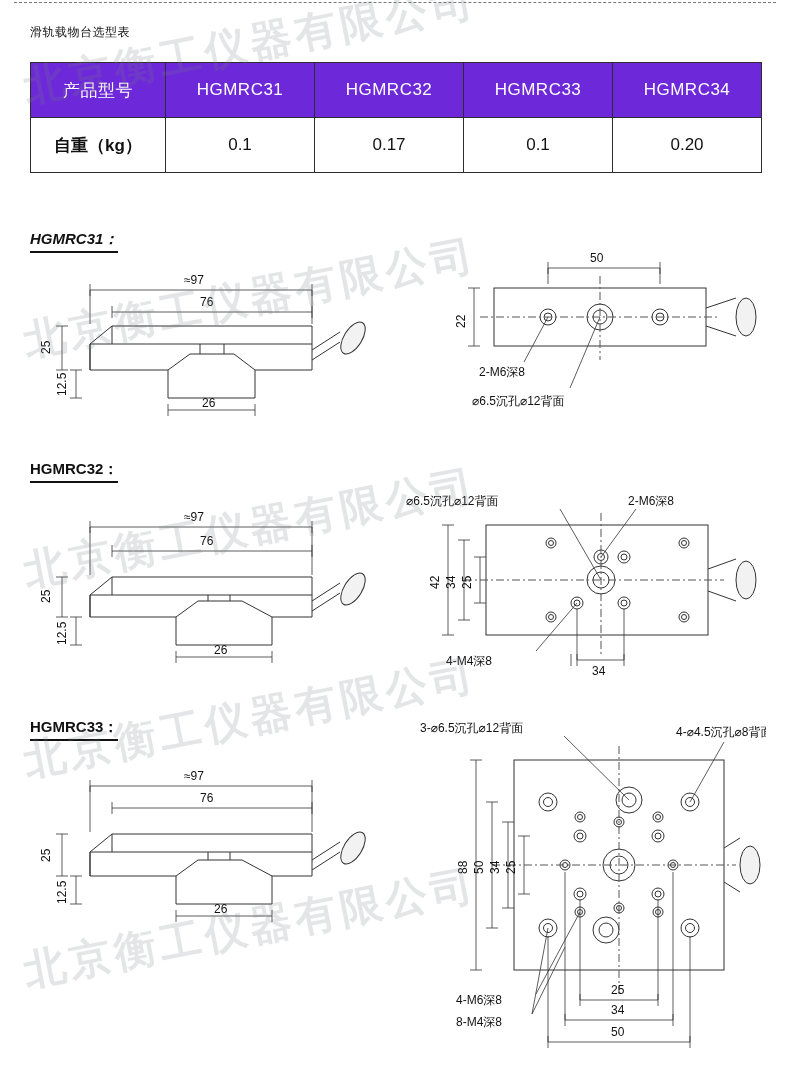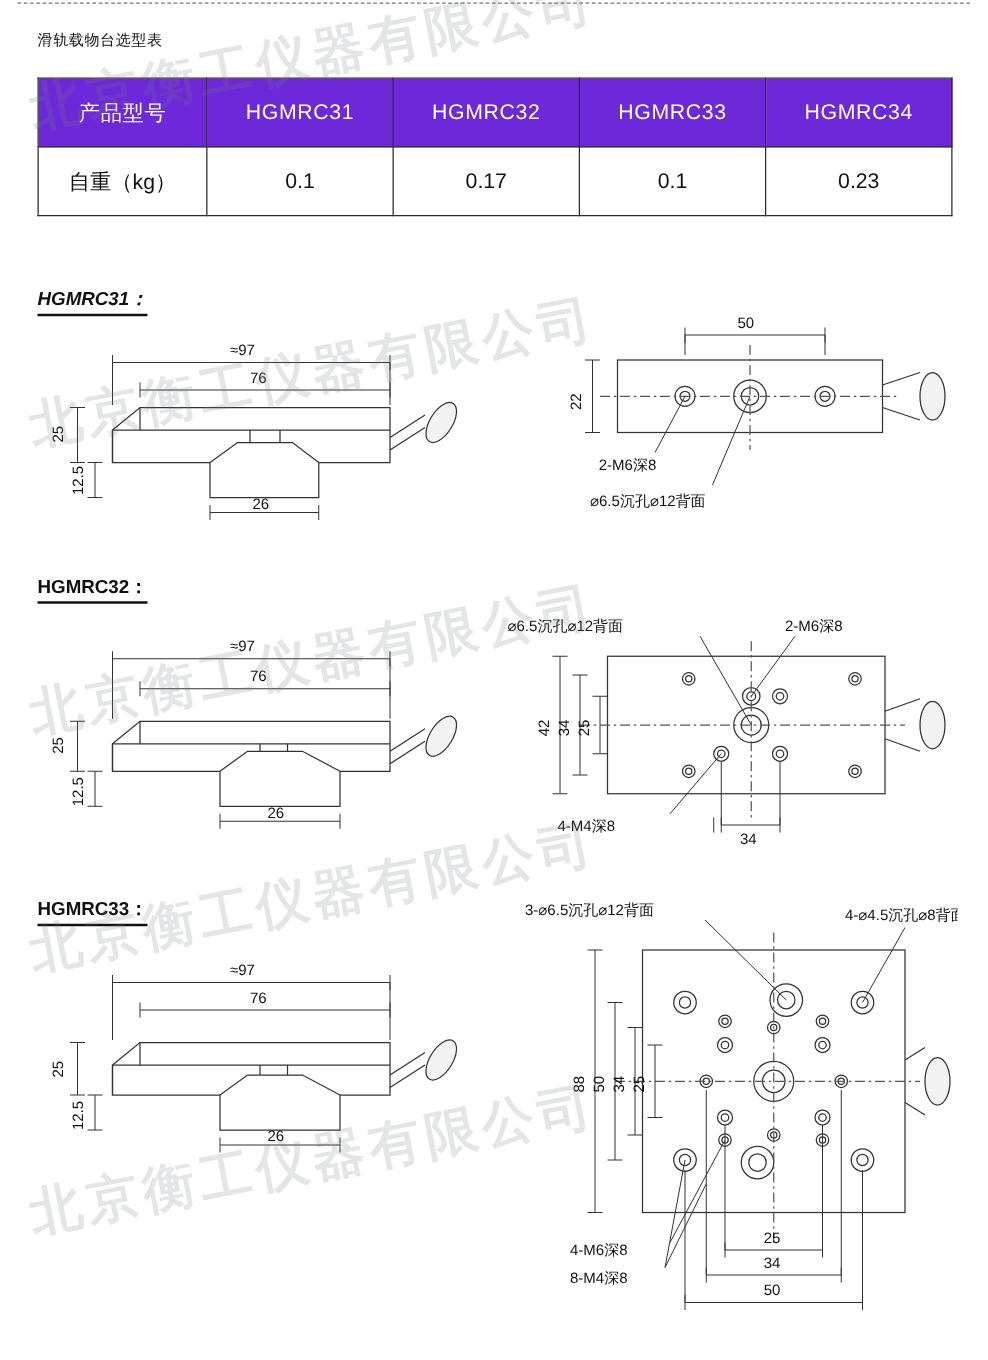--- a/index.html
+++ b/index.html
@@ -37,21 +37,21 @@
     background:#6d28d9;
     color:#ffffff;
     font-weight:normal;
     letter-spacing:0.5px;
     margin-left:44px;
   }
   table.spec td{
     background:#ffffff;color:#111;
   }
   table.spec th:first-child{width:134px;}
-  table.spec td:first-child{width:134px;}
+  table.spec td:first-child{width:134px;font-weight:bold;}
   
   .sec-title{
     position:absolute;
     font-size:15px;font-weight:bold;color:#111;
     border-bottom:2px solid #111;
     padding-bottom:2px;
   }
   #sec1{left:30px;top:230px;font-style:italic;}
   #sec2{left:30px;top:460px;}
   #sec3{left:30px;top:718px;}
@@ -98,21 +98,21 @@
       <th>HGMRC33</th>
       <th>HGMRC34</th>
     </tr>
   </thead>
   <tbody>
     <tr>
       <td>自重（kg）</td>
       <td>0.1</td>
       <td>0.17</td>
       <td>0.1</td>
-      <td>0.23</td>
+      <td>0.20</td>
     </tr>
   </tbody>
 </table>
 
 <div class="sec-title" id="sec1">HGMRC31：</div>
 <div class="sec-title" id="sec2">HGMRC32：</div>
 <div class="sec-title" id="sec3">HGMRC33：</div>
 
 <div class="draw" id="d1">
 <svg width="742" height="175" viewBox="0 0 742 175">

